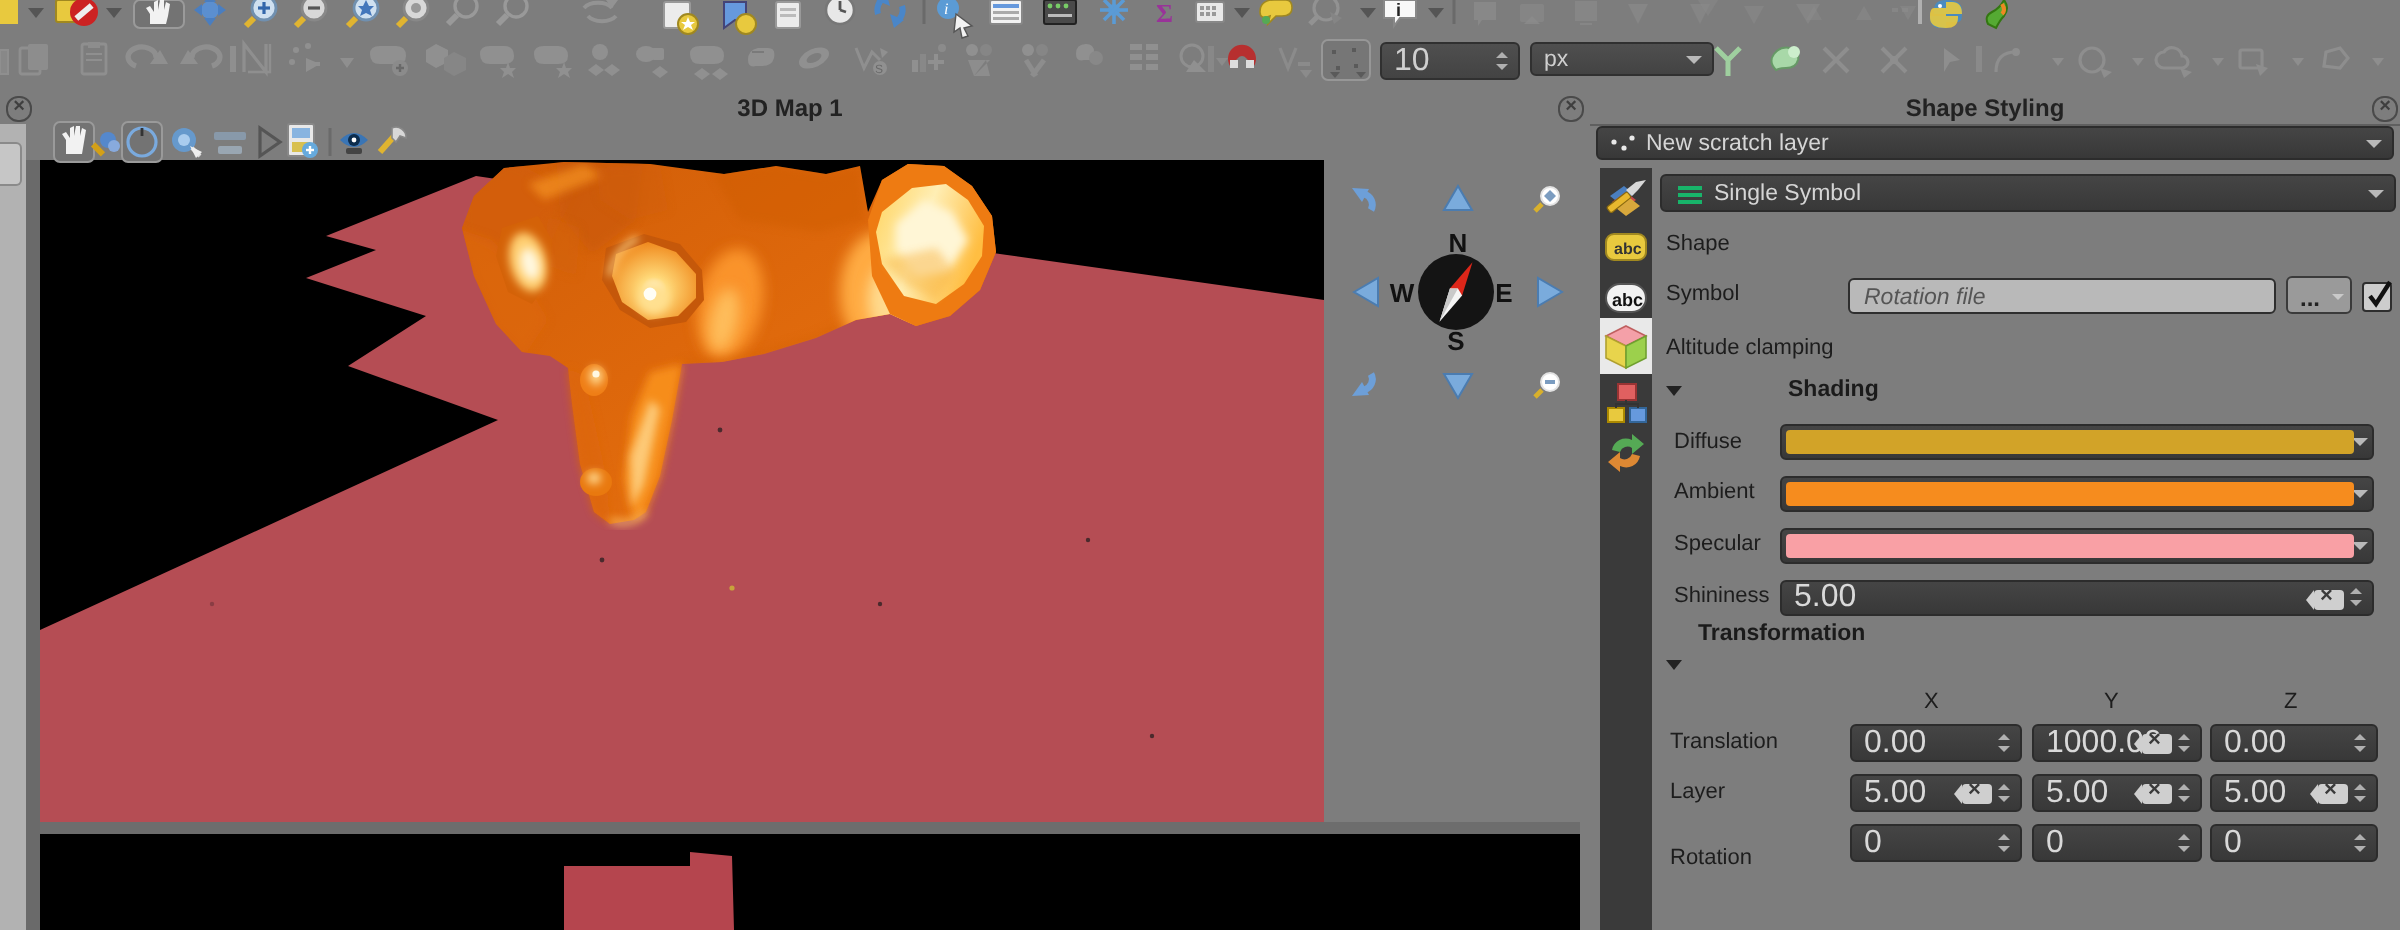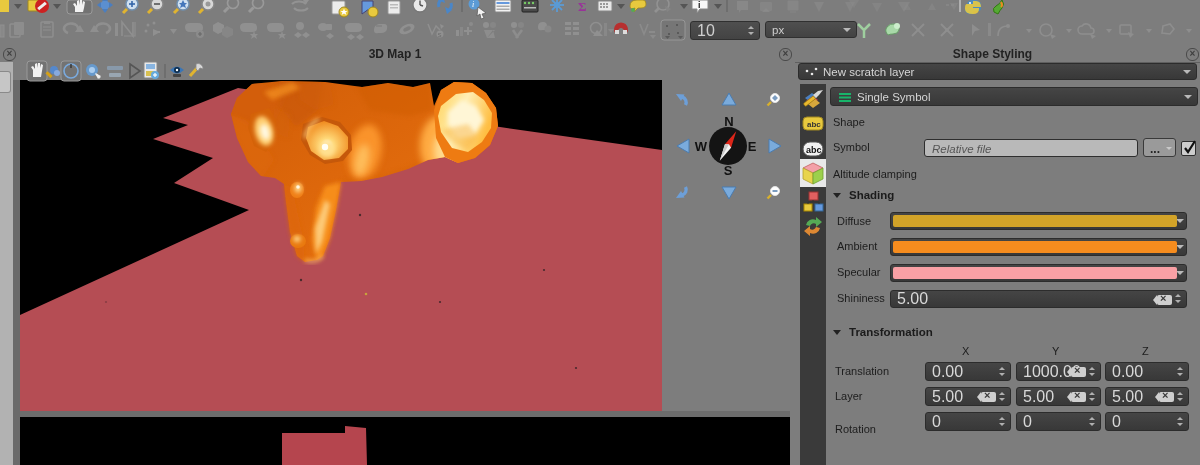--- a/index.html
+++ b/index.html
@@ -176,36 +176,36 @@
           <line x1="1" y1="5.5" x2="13" y2="5.5"></line>
           <line x1="1" y1="9" x2="13" y2="9"></line>
         </g>
       </svg>
 </div>
 
 <div class="lbl" style="left:833px;top:116px">Shape</div>
 
 <div class="lbl" style="left:833px;top:141px">Symbol</div>
 <div class="abs" style="left:924px;top:139px;width:214px;height:18px;background:#b9b9b9;border:1px solid #2e2e2e;border-radius:3px;box-sizing:border-box">
-  <div style="position:absolute;left:7px;font-style:italic;color:#555;font-size:11.5px;top:3px">Relative file</div>
+  <div style="position:absolute;left:7px;font-style:italic;color:#555;font-size:11.5px;top:3px">Rotation file</div>
 </div>
 <div class="abs" style="left:1143px;top:138px;width:33px;height:19px;background:#9a9a9a;border:1px solid #3a3a3a;border-radius:3px;box-sizing:border-box">
   <div style="position:absolute;left:6px;top:3px;color:#222;font-size:12px;font-weight:bold">...</div>
   <div style="position:absolute;right:3px;top:8px;width:0;height:0;border-left:3px solid transparent;border-right:3px solid transparent;border-top:3.5px solid #c9c9c9"></div>
 </div>
 <div class="abs" style="left:1181px;top:141px;width:13px;height:13px;background:#cdcdcd;border:1px solid #2e2e2e;border-radius:2px">
   <svg class="abs" style="left:1px;top:-2px" width="14" height="16">
         <path d="M2,8 L5,12 L12,1" stroke="#111" stroke-width="2.2" fill="none"></path>
       </svg>
 </div>
 
 <div class="lbl" style="left:833px;top:168px">Altitude clamping</div>
 
 <div class="abs" style="left:833px;top:193px;width:0;height:0;border-left:4.5px solid transparent;border-right:4.5px solid transparent;border-top:5.5px solid #222"></div>
-<div class="hdr" style="left:849px;top:189px">Shading</div>
+<div class="hdr" style="left:894px;top:189px">Shading</div>
 
 <div class="lbl" style="left:837px;top:215px">Diffuse</div>
 <div class="combo" style="left:890px;top:212px;width:297px;height:18px">
       <div class="ar" style="right:2px"></div>
     </div>
 <div class="cbar" style="left:893px;top:215px;width:284px;height:12px;background:#d2a328"></div>
 
 <div class="lbl" style="left:837px;top:240px">Ambient</div>
 <div class="combo" style="left:890px;top:238px;width:297px;height:18px">
       <div class="ar" style="right:2px"></div>
@@ -222,21 +222,21 @@
 <div class="spin" style="left:890px;top:290px;width:297px;height:18px">
   <div class="tx">5.00</div>
   <div class="clr" style="right:14px;top:4px"></div>
   <div class="updn">
         <div class="u"></div>
         <div class="d"></div>
       </div>
 </div>
 
 <div class="abs" style="left:833px;top:330px;width:0;height:0;border-left:4.5px solid transparent;border-right:4.5px solid transparent;border-top:5.5px solid #222"></div>
-<div class="hdr" style="left:849px;top:326px">Transformation</div>
+<div class="hdr" style="left:849px;top:311px">Transformation</div>
 
 <div class="lbl" style="left:962px;top:345px">X</div>
 <div class="lbl" style="left:1052px;top:345px">Y</div>
 <div class="lbl" style="left:1142px;top:345px">Z</div>
 
 <div class="lbl" style="left:835px;top:365px">Translation</div>
 <div class="spin" style="left:925px;top:362px;width:86px;height:19px">
       <div class="tx">0.00</div>
       <div class="updn" style="top:3px">
         <div class="u"></div>

